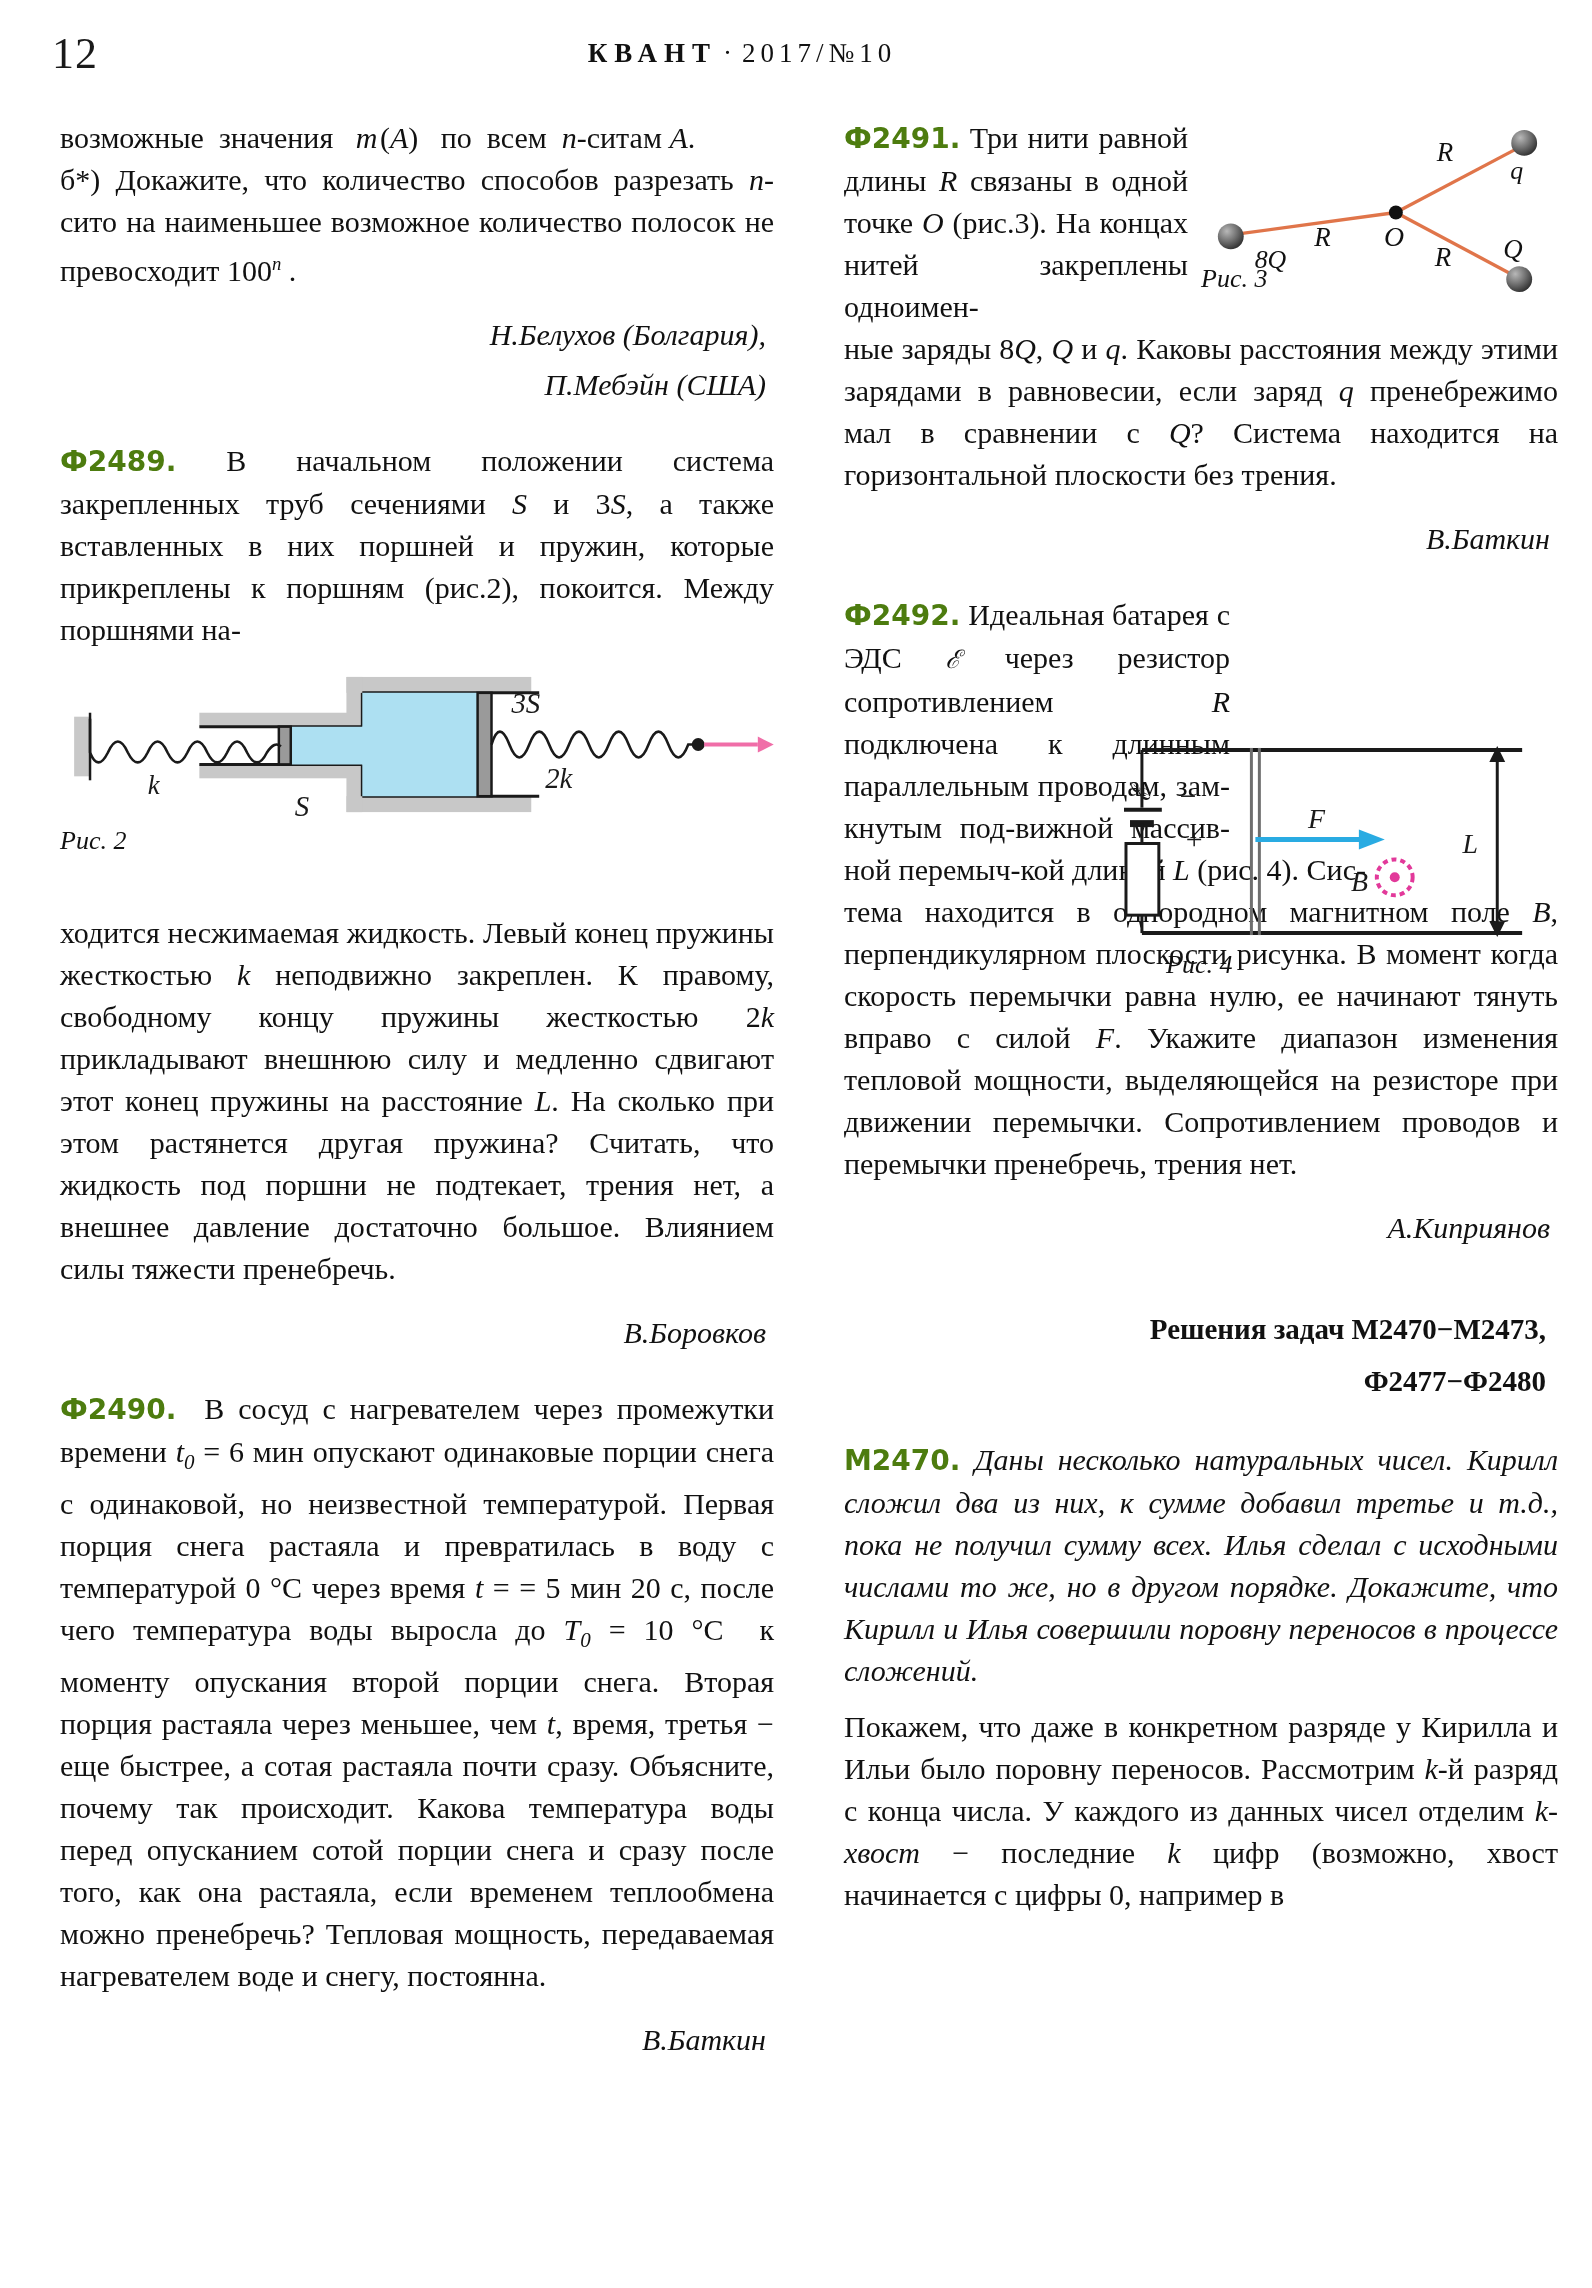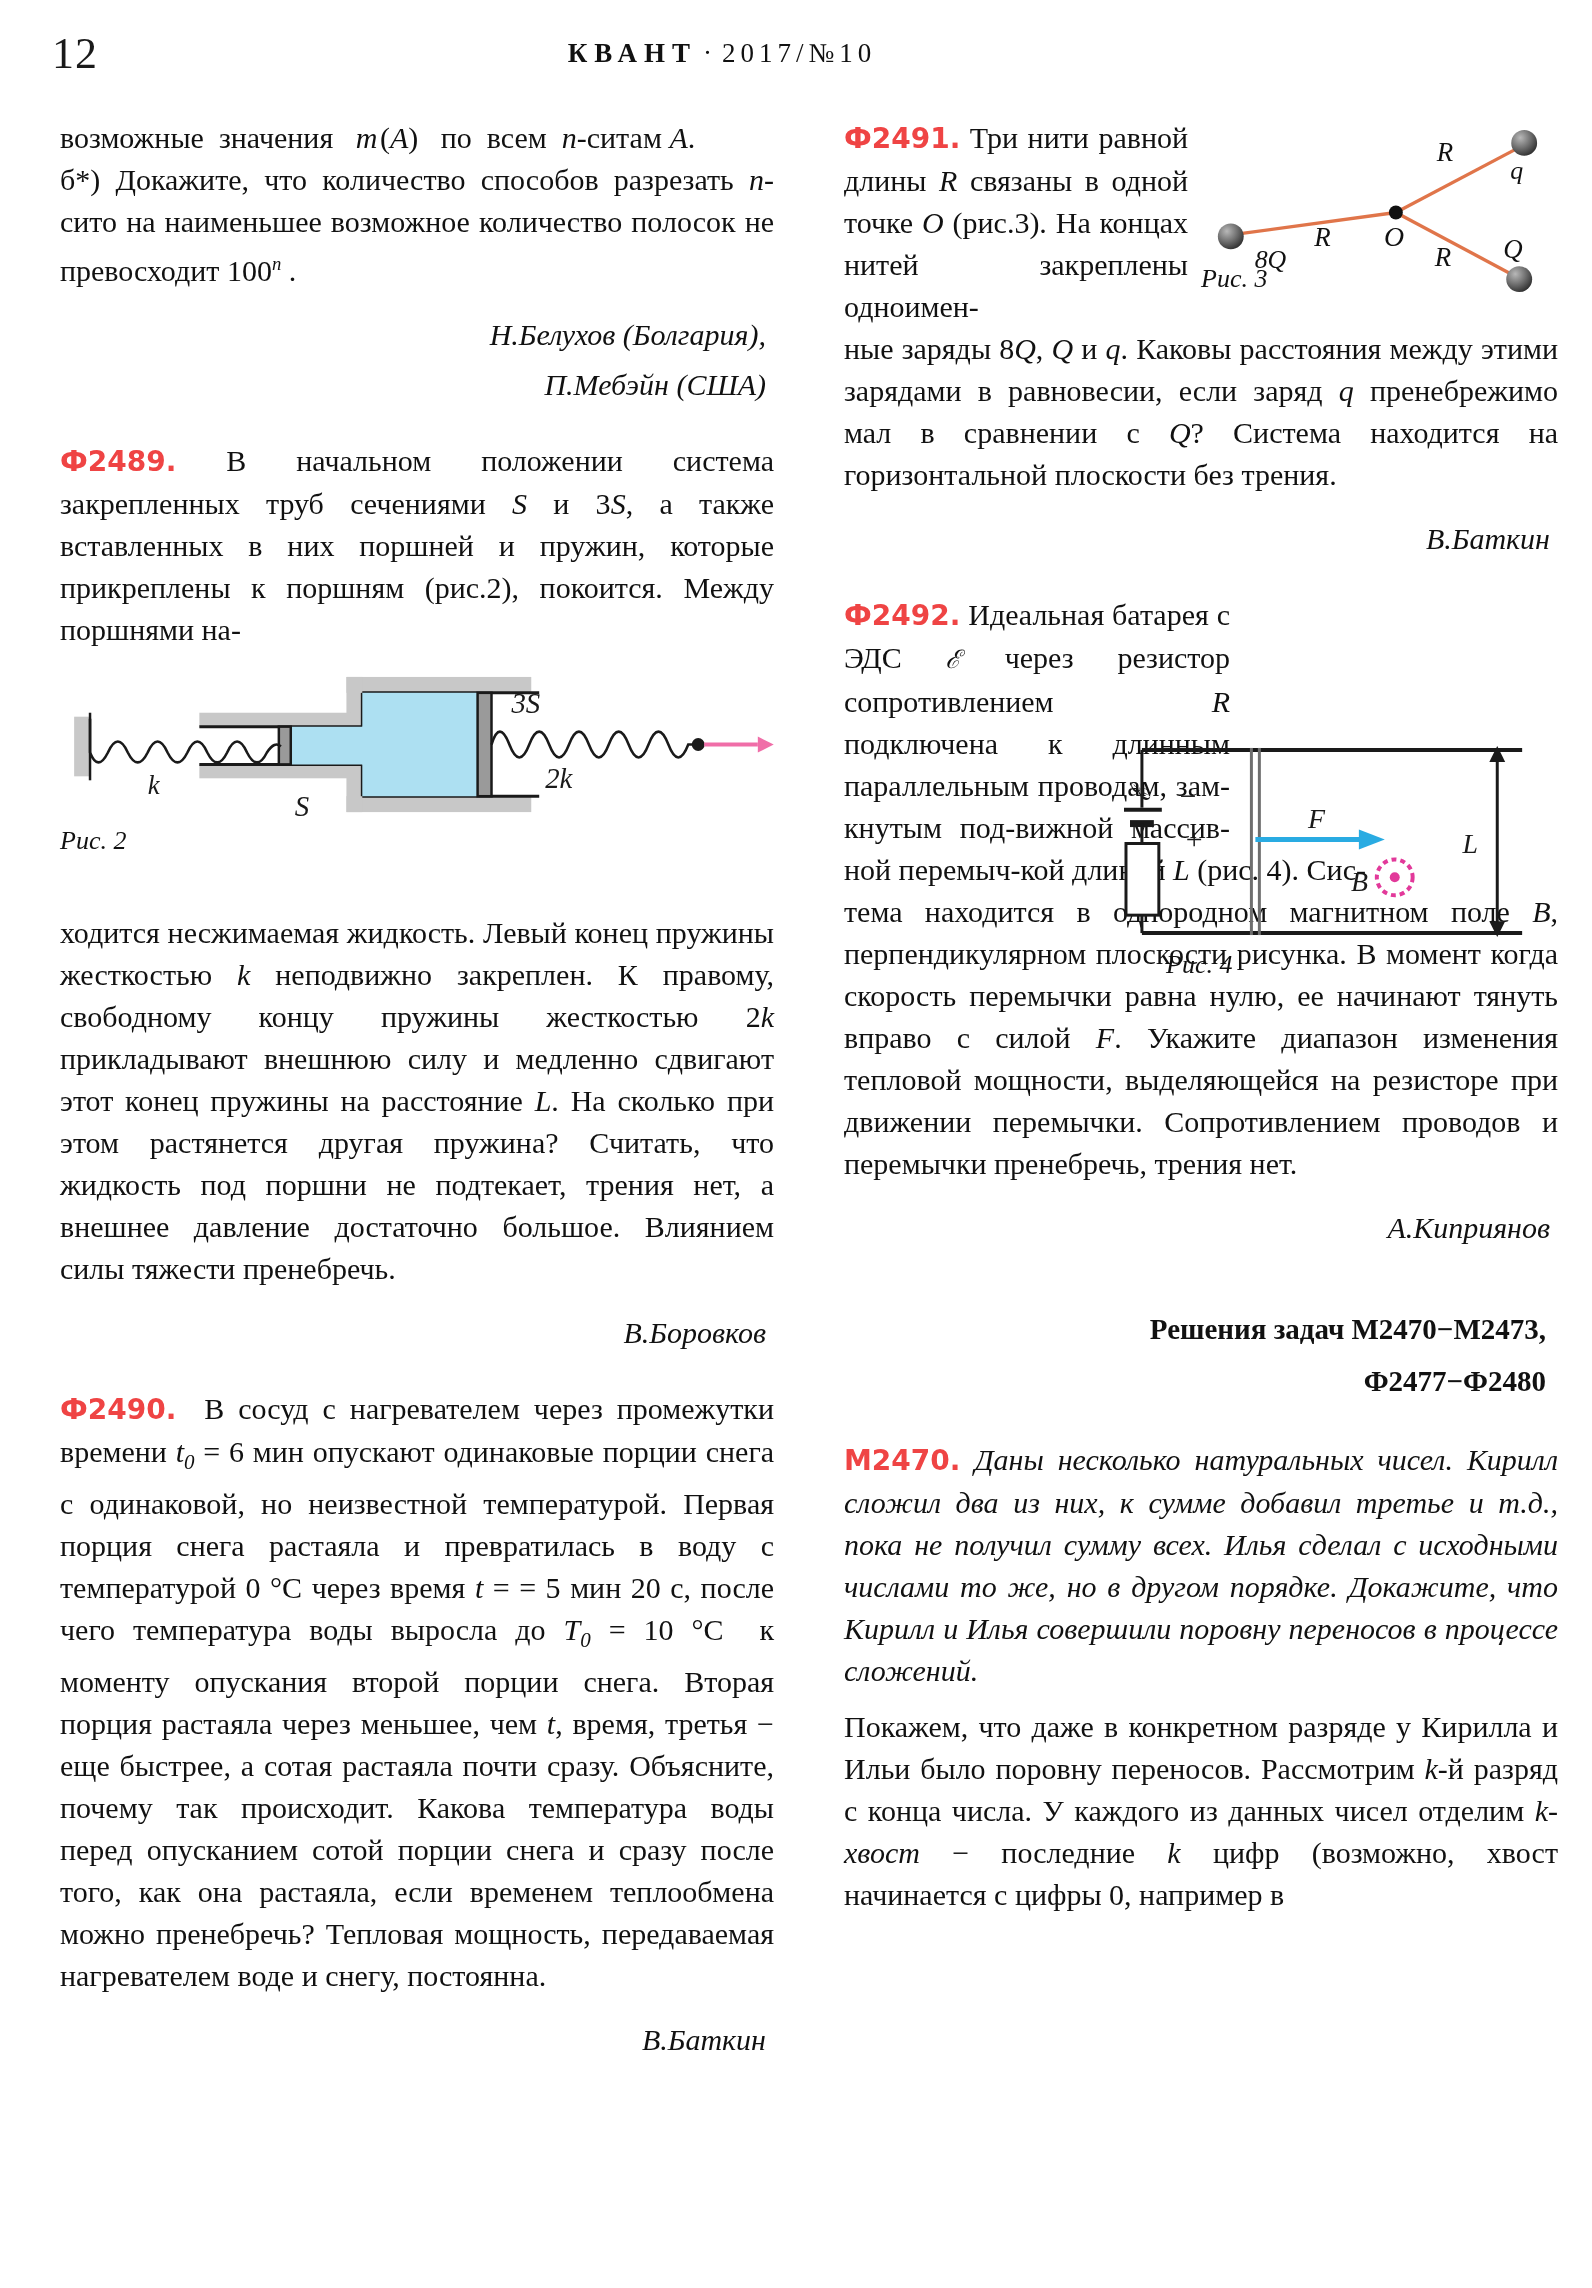--- a/index.html
+++ b/index.html
@@ -16,20 +16,21 @@
   .header { position:absolute; left:0; top:28px; width:1592px; height:58px; }
   .folio {
     position:absolute; left:52px; top:0;
     font-size:44px; letter-spacing:1px; color:#1a1a1a;text-align:center;
   }
   .masthead {
     position:absolute; left:0; top:10px; width:1444px;
     text-align:center;
     font-size:27px;
     color:#111;
+    padding-left:20px;
   }
   .masthead .mg { font-weight:bold; letter-spacing:7px; }
   .masthead .mdot { letter-spacing:4px; padding:0 6px; }
   .masthead .mnum { letter-spacing:5px; }
 
   
   .col { position:absolute; top:117px; width:722px; }
   .col-left  { left:52px; }
   .col-right { left:836px; }
 
@@ -39,21 +40,21 @@
     line-height:42px;
     text-align:justify;
     text-justify:inter-word;
     hyphens:manual;
   }
   p.t + p.t { margin-top:0; }
   .gap-s { height:14px; }
   .gap-m { height:26px; }
   .gap-l { height:40px; }
 
-  .pnum { color:#ef4444; font-weight:bold; font-family:"DejaVu Sans","Liberation Sans",sans-serif; font-size:28px; }
+  .pnum { color:#4d7c0f; font-weight:bold; font-family:"DejaVu Sans","Liberation Sans",sans-serif; font-size:28px; }
   .it { font-style:italic; }
   .mvar { font-style:italic; font-family:"Liberation Serif",serif; }
   .sup { font-size:0.62em; vertical-align:super; font-style:italic; }
   .attr {
     margin:8px; font-style:italic; font-size:30px; line-height:42px; text-align:right;
   }
   .sechead {
     margin:12px; text-align:right; font-weight:bold; font-size:29px; line-height:40px;
     font-family:Liberation Serif, serif;
   }

